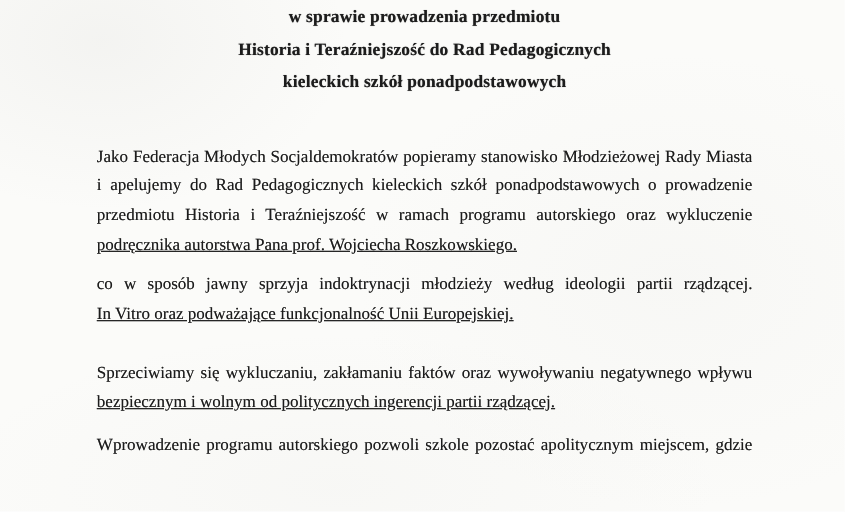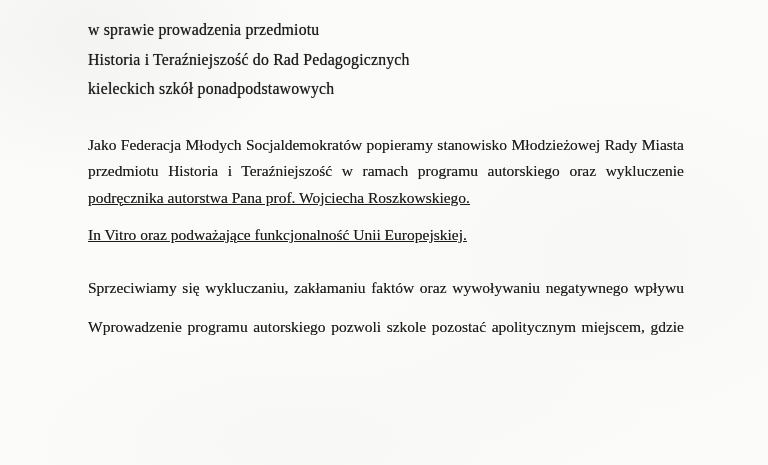--- a/index.html
+++ b/index.html
@@ -17,38 +17,38 @@
       radial-gradient(ellipse 500px 200px at 40% 95%, rgba(190,190,184,0.06), transparent 70%),
       #fbfbf9;
     font-family: "Liberation Serif", "DejaVu Serif", serif;
     color: #1c1c1c;
   }
   .text-block {
     width: 596px;
     margin-left: 88px;
   }
   .header {
-    padding-top: 15px;
-    text-align: left;
-    font-weight: normal;
+    padding-top: 1px;
+    text-align: center;
+    font-weight: bold;
     font-size: 15.8px;
     line-height: 29.5px;
     letter-spacing: 0.2px;
     text-shadow: 0 0 0.7px rgba(25,25,25,0.75);
   }
   .h-line {
     white-space: nowrap;
   }
   .body-text {
     font-size: 15.5px;
     line-height: 26.7px;
     text-shadow: 0 0 0.6px rgba(30,30,30,0.6);
   }
   .para { margin: 0; }
-  .para-1 { margin-top: 28px; }
+  .para-1 { margin-top: 40px; }
   .para-2 { margin-top: 10px; }
   .para-3 { margin-top: 27px; }
   .para-4 { margin-top: 12px; }
   .line {
     text-align: justify;
     text-align-last: justify;
   }
   .line.last {
     text-align: justify;
     text-align-last: left;
@@ -64,30 +64,33 @@
     <div class="header">
       <div class="h-line">w sprawie prowadzenia przedmiotu</div>
       <div class="h-line">Historia i Teraźniejszość do Rad Pedagogicznych</div>
       <div class="h-line">kieleckich szkół ponadpodstawowych</div>
     </div>
 
     <div class="body-text">
 
       <div class="para para-1">
         <div class="line">Jako Federacja Młodych Socjaldemokratów popieramy stanowisko Młodzieżowej Rady Miasta</div>
+        <div class="line">i apelujemy do Rad Pedagogicznych kieleckich szkół ponadpodstawowych o prowadzenie</div>
         <div class="line">przedmiotu Historia i Teraźniejszość w ramach programu autorskiego oraz wykluczenie</div>
         <div class="line last">podręcznika autorstwa Pana prof. Wojciecha Roszkowskiego.</div>
       </div>
 
       <div class="para para-2">
+        <div class="line">co w sposób jawny sprzyja indoktrynacji młodzieży według ideologii partii rządzącej.</div>
         <div class="line last">In Vitro oraz podważające funkcjonalność Unii Europejskiej.</div>
       </div>
 
       <div class="para para-3">
         <div class="line">Sprzeciwiamy się wykluczaniu, zakłamaniu faktów oraz wywoływaniu negatywnego wpływu</div>
+        <div class="line last">bezpiecznym i wolnym od politycznych ingerencji partii rządzącej.</div>
       </div>
 
       <div class="para para-4">
         <div class="line">Wprowadzenie programu autorskiego pozwoli szkole pozostać apolitycznym miejscem, gdzie</div>
       </div>
 
     </div>
   </div>
 </div>
 

